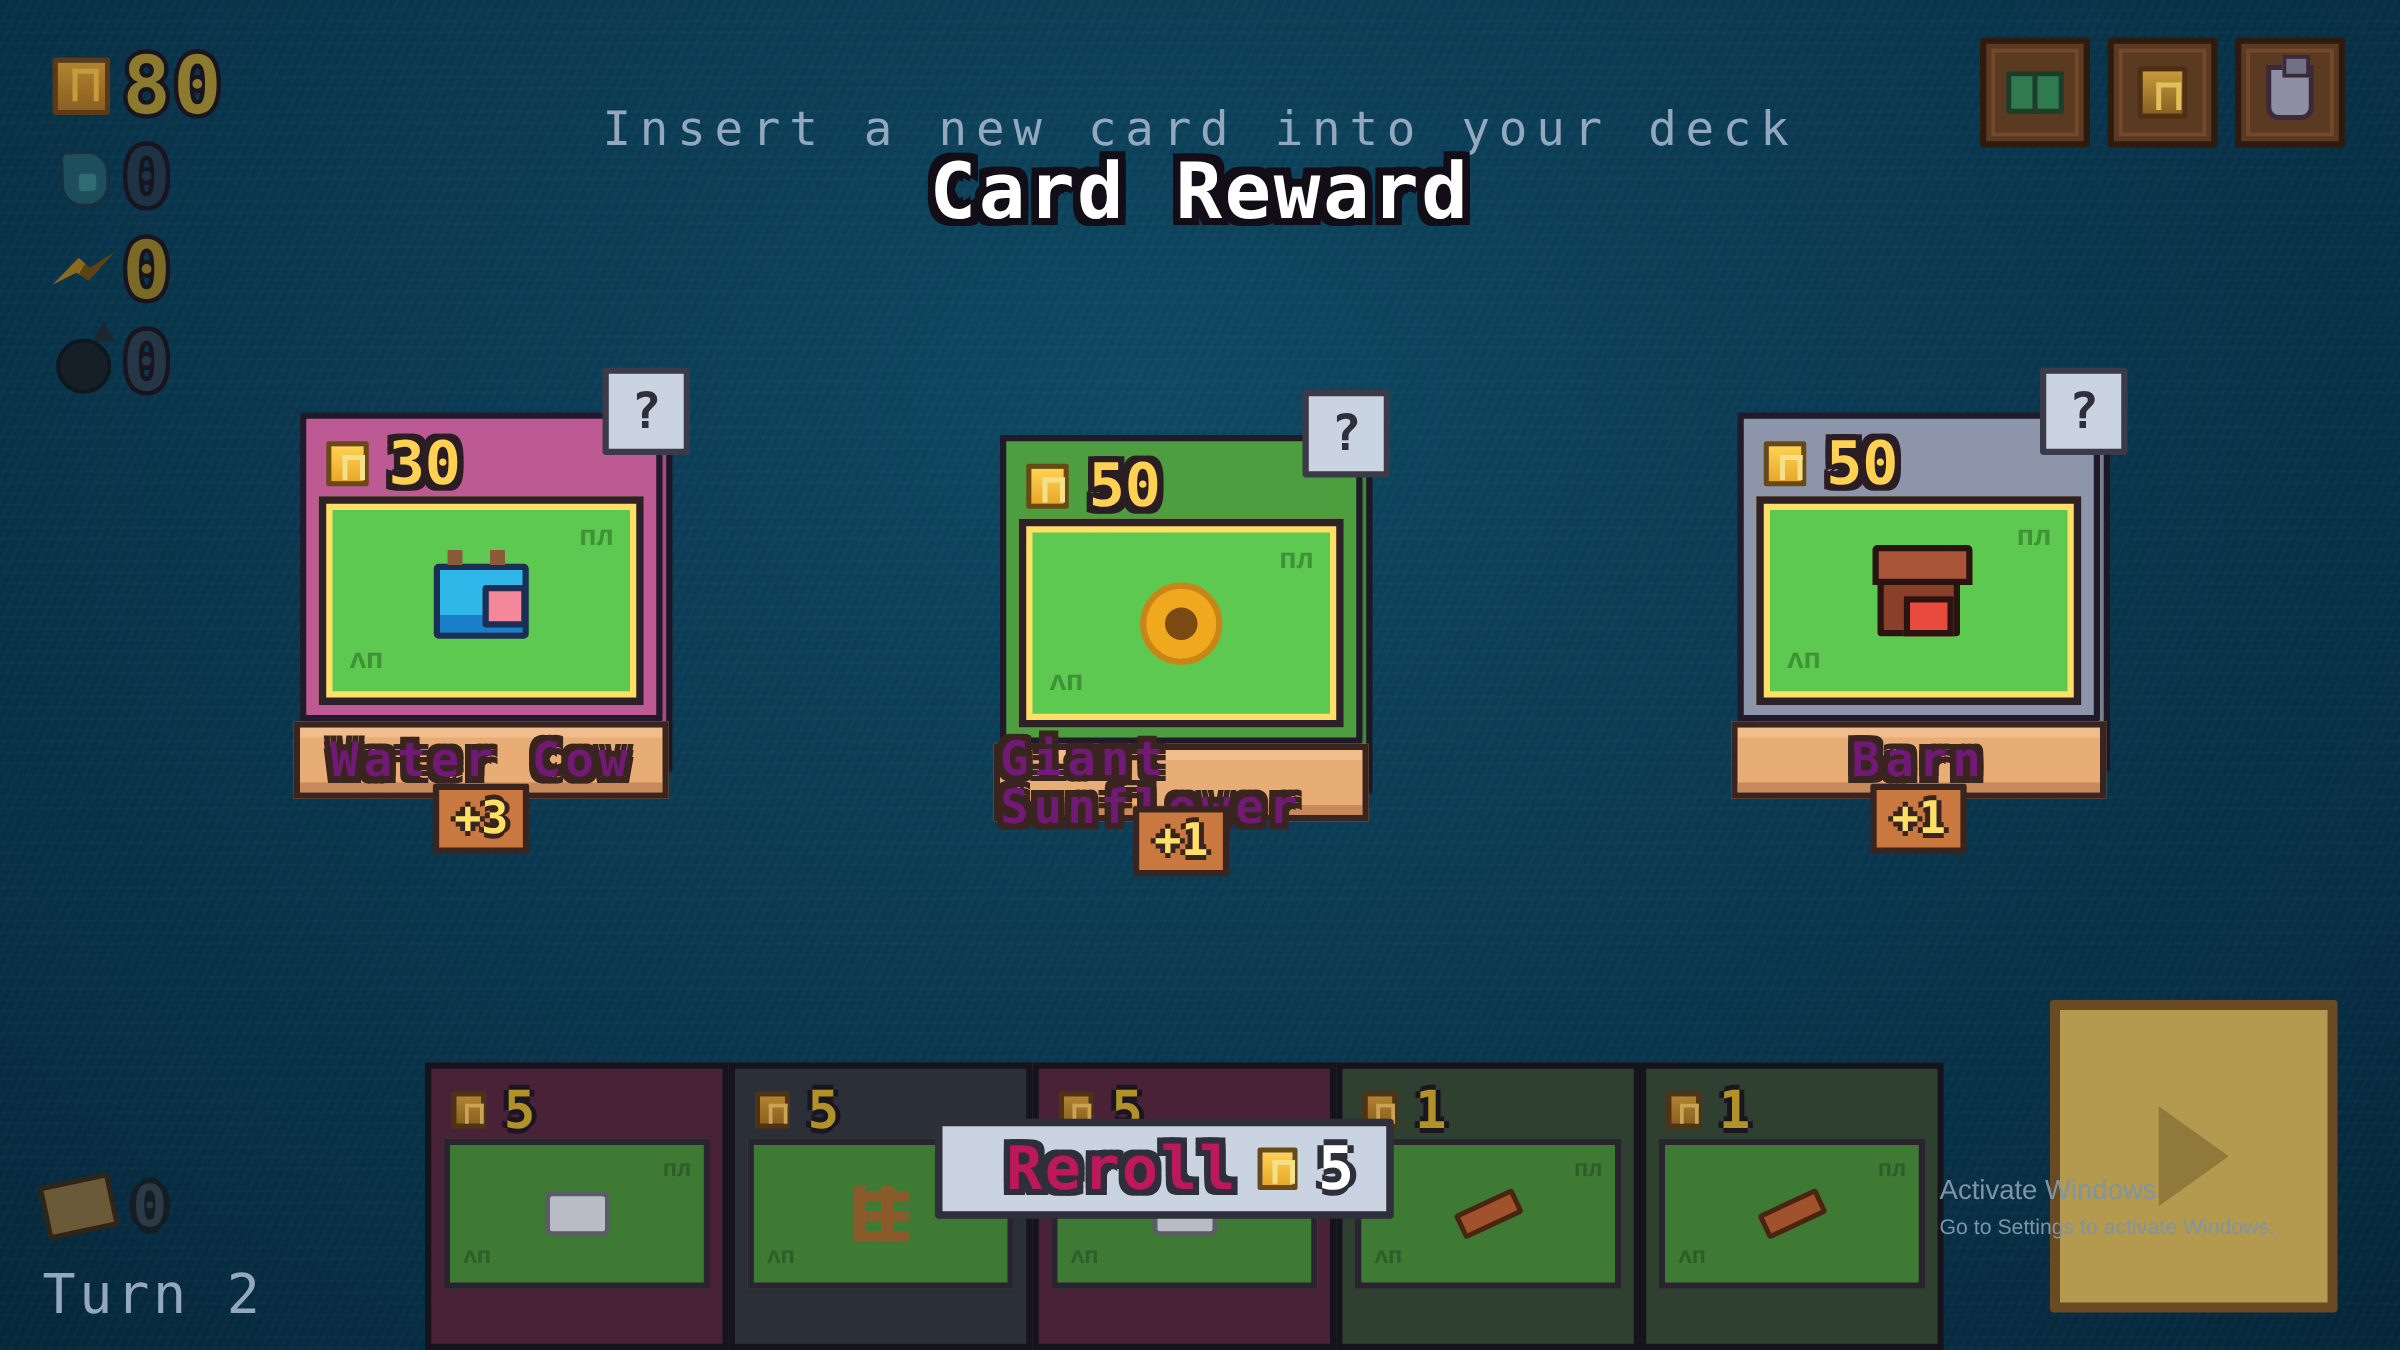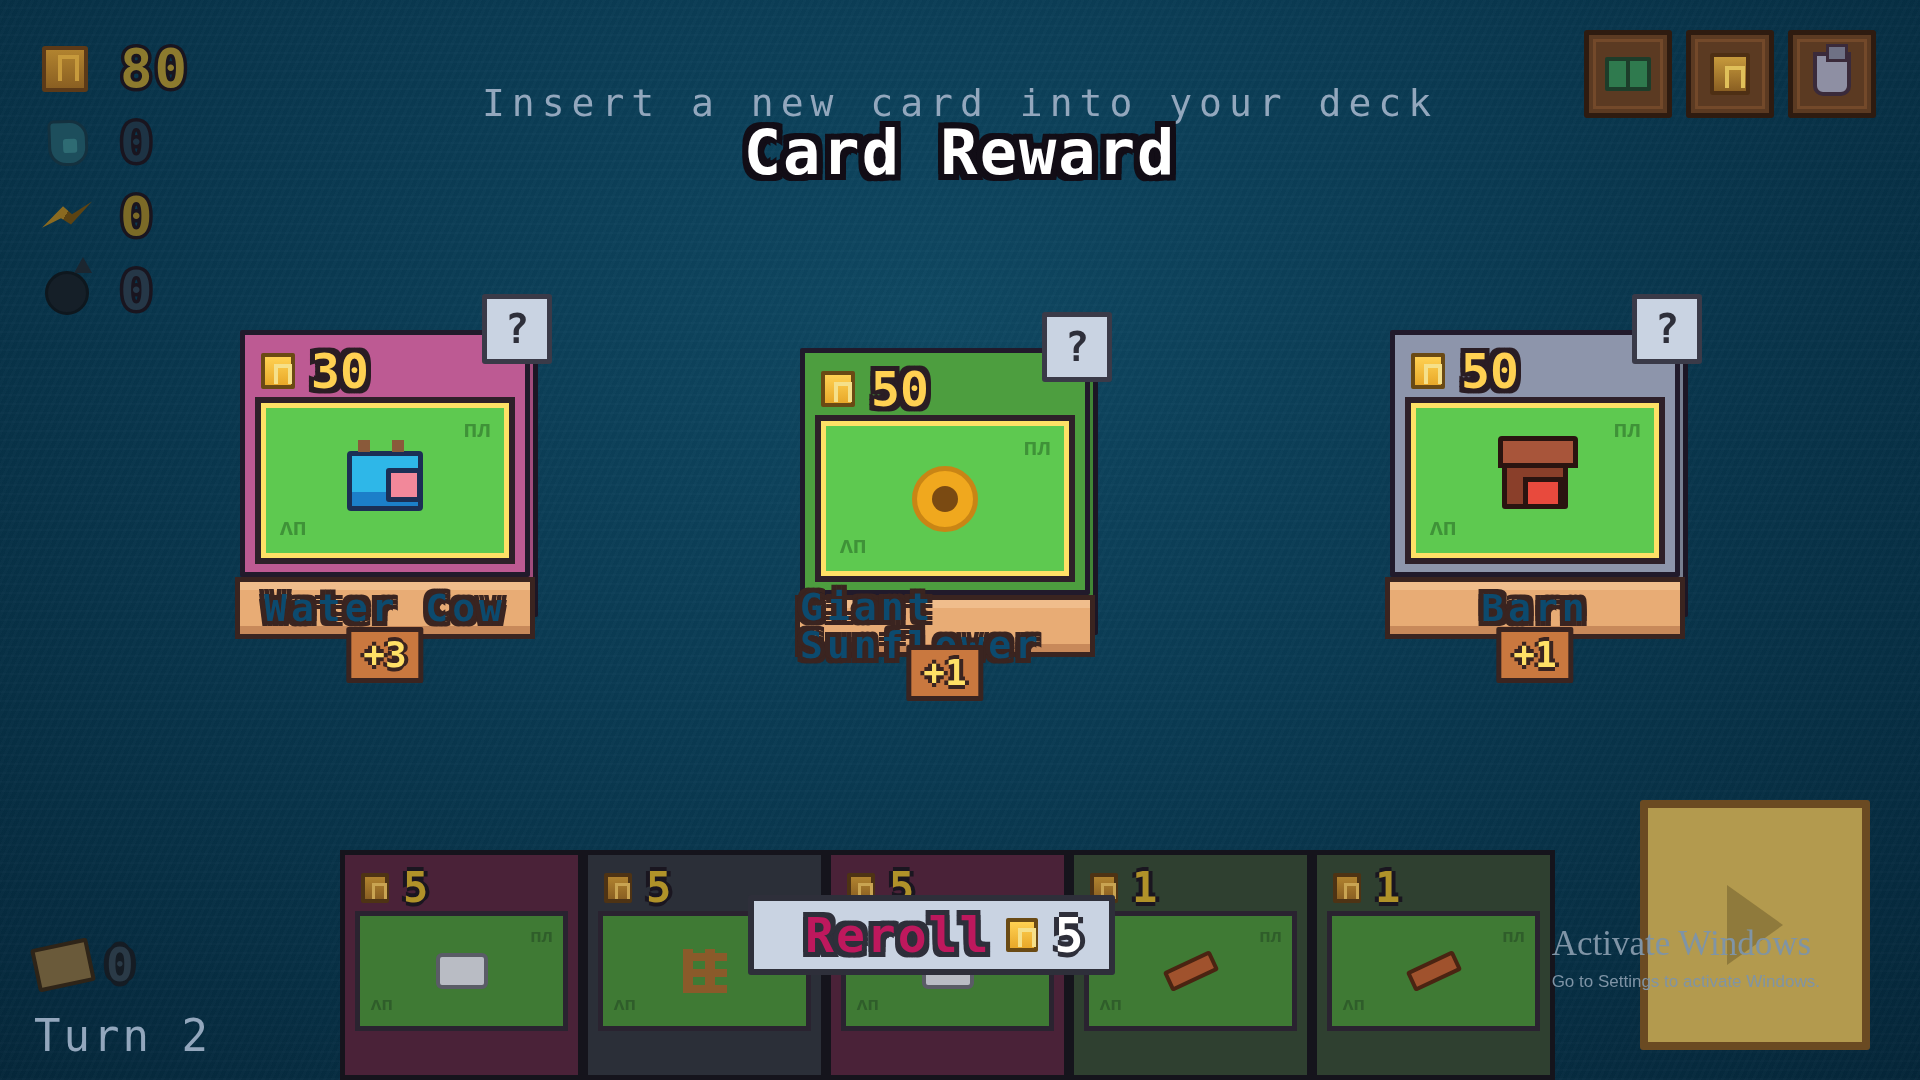--- a/index.html
+++ b/index.html
@@ -19,22 +19,21 @@
     image-rendering: pixelated;
     user-select: none;
   }
   .pix { font-family: "DejaVu Sans Mono", "Liberation Mono", monospace; }
 
   
   #resources { position: absolute; left: 42px; top: 32px; }
   .res-row { display: flex; align-items: center; height: 74px; }
   .res-icon { width: 56px; height: 56px; position: relative; flex: 0 0 56px; }
   .res-val {
-    margin-left: 22px;
-    font-size: 54px; font-weight: bold; line-height: 1;
+    font-size: 64px; font-weight: bold; line-height: 1;
     letter-spacing: 2px;
     -webkit-text-stroke: 7px #19151f;
     paint-order: stroke fill;
   }
   .res-val.gold { color: #8c7a2e; }
   .res-val.dim  { color: #1d3344; }
   .res-val.dim2 { color: #7b6a27; }
   .res-val.dark { color: #253747; }
 
   .ic-coin {
@@ -171,21 +170,21 @@
   .sp-barn::after{content:"";position:absolute;left:16px;bottom:-5px;width:30px;height:22px;background:#e84a3d;border:5px solid #2a1410;}
 
   .namebar {
     position: relative; z-index: 4;
     margin: 0 -5px; background: #e8ac75;
     border: 5px solid #3a2420;
     height: 62px; display: flex; align-items: center; justify-content: center;
     box-shadow: inset 0 -8px 0 #c8895a, inset 0 8px 0 #f0bd8c;
   }
   .namebar span {
-    font-size: 38px; font-weight: bold; color: #0c4a6e; letter-spacing: 4px; line-height:1;
+    font-size: 38px; font-weight: bold; color: #701a75; letter-spacing: 4px; line-height:1;
     text-shadow:-5px 0 #3a2420,5px 0 #3a2420,0 -5px #3a2420,0 5px #3a2420,
       -5px -5px #3a2420,5px -5px #3a2420,-5px 5px #3a2420,5px 5px #3a2420;
   }
   .plusbadge {
     position: absolute; z-index: 6; left: 50%; transform: translateX(-50%);
     bottom: -44px;
     background:#c9783f; border: 5px solid #3a2420; border-radius:2px;
     padding: 4px 12px;
     font-size: 36px; font-weight: bold; color:#ffe066; line-height:1.05;
     text-shadow:-4px 0 #3a2420,4px 0 #3a2420,0 -4px #3a2420,0 4px #3a2420;
@@ -253,21 +252,21 @@
   
   #turnbox { position: absolute; left: 34px; bottom: 22px; }
   #turnline1 { display:flex; align-items:center; gap: 14px; }
   .deck-ic { width:58px;height:44px;background:#6a5a3a;border:4px solid #2e2418;border-radius:3px;transform:rotate(-12deg);}
   #turncount { font-size: 46px;font-weight:bold;color:#2a3a47;line-height:1;
     text-shadow:-5px 0 #151c24,5px 0 #151c24,0 -5px #151c24,0 5px #151c24;}
   #turnlabel { margin-top: 26px; font-size: 44px; font-weight:normal; color:#93a7bd; letter-spacing:3px; line-height:1;}
 
   
   #watermark { position: absolute; right: 100px; bottom: 88px; text-align: left; color:#7f94a6; }
-  #wm1 { font-family:Liberation Serif, serif; font-size: 35px; line-height: 1.2;}
+  #wm1 { font-family:Liberation Sans, sans-serif; font-size: 22px; line-height: 1.2;}
   #wm2 { font-family:"Liberation Sans", sans-serif; font-size: 17px; margin-top: 7px;}
 </style>
 </head>
 <body>
 
 <div id="app">
 
   <div id="resources">
     <div class="res-row">
       <div class="res-icon">

